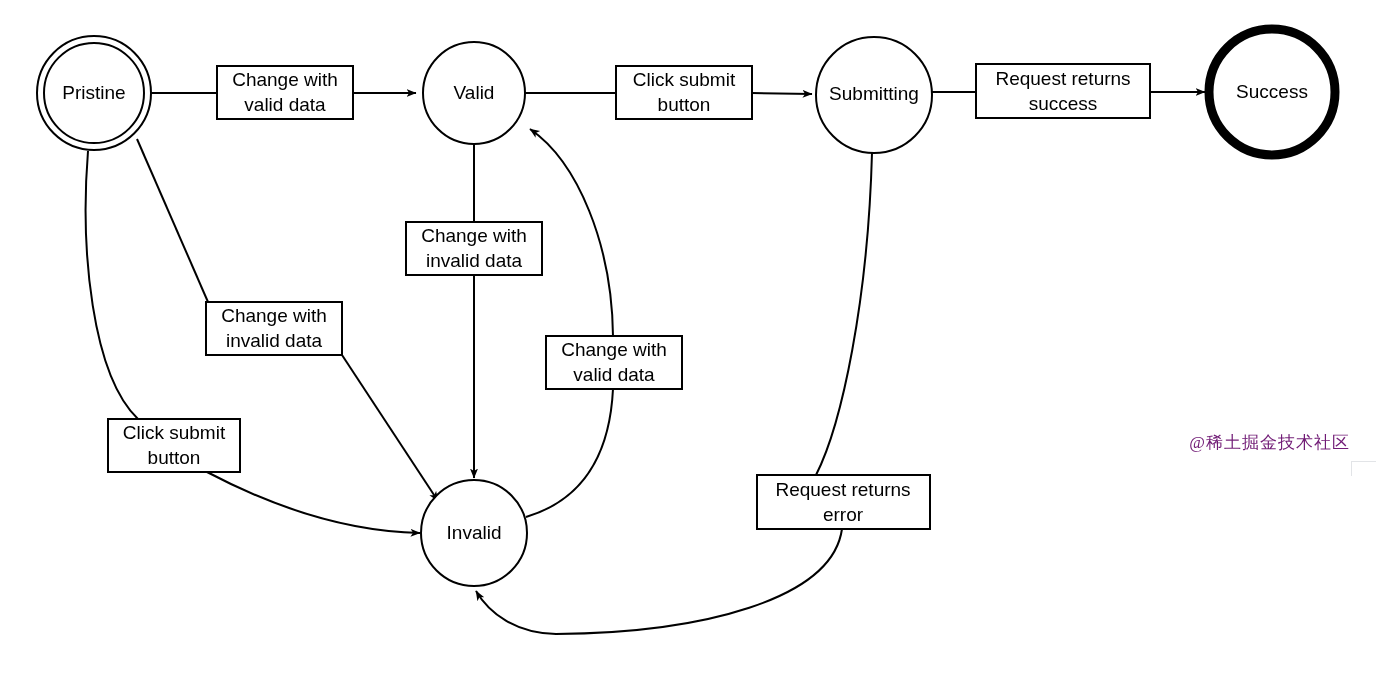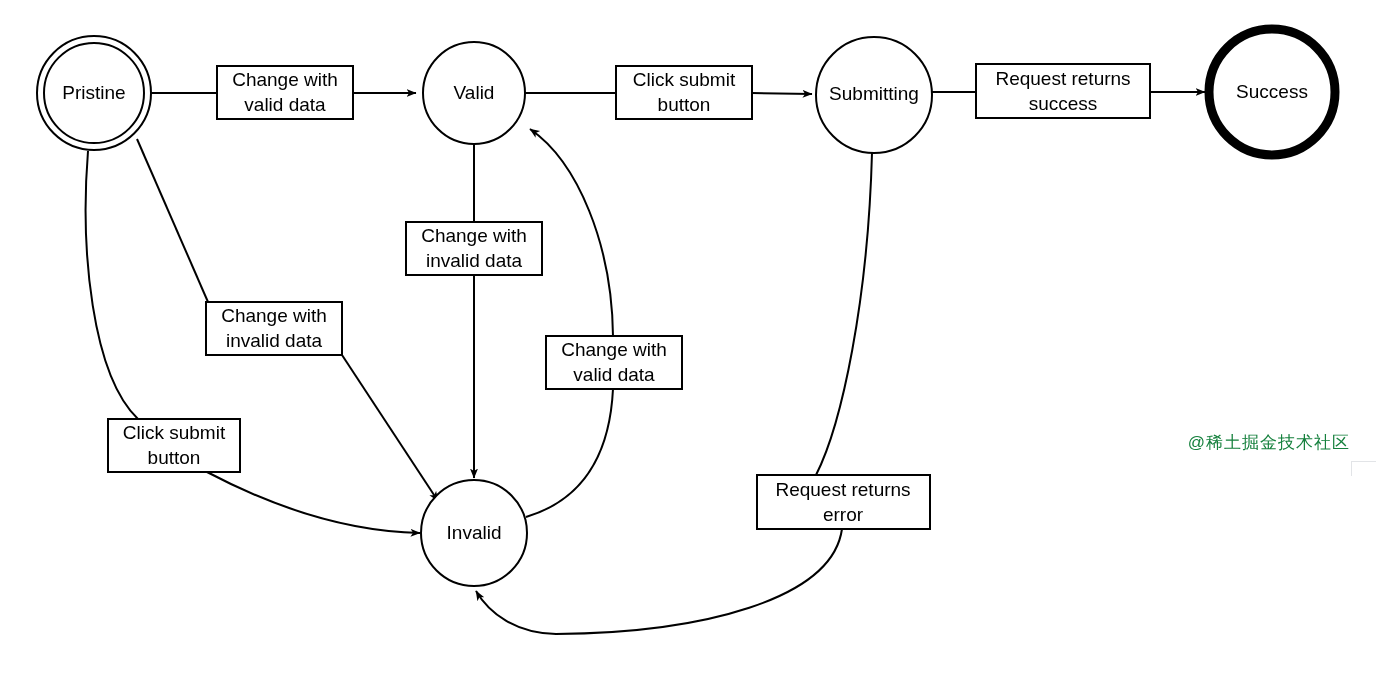--- a/index.html
+++ b/index.html
@@ -57,23 +57,23 @@
   .edge-label-text {
     font-family: "Liberation Sans", "DejaVu Sans", sans-serif;
     font-size: 19px;
     fill: #000000;
     text-anchor: middle;
   }
   .watermark {
     position: absolute;
     right: 26px;
     bottom: 22px;
-    font-family: Liberation Sans, sans-serif;
+    font-family: Liberation Serif, serif;
     font-size: 17px;
-    color: #15803d;
+    color: #701a75;
     letter-spacing: 1px;
     white-space: nowrap;
     user-select: none;
   }
   .corner-mark {
     position: absolute;
     right: 0px;
     bottom: 0px;
     width: 24px;
     height: 14px;

